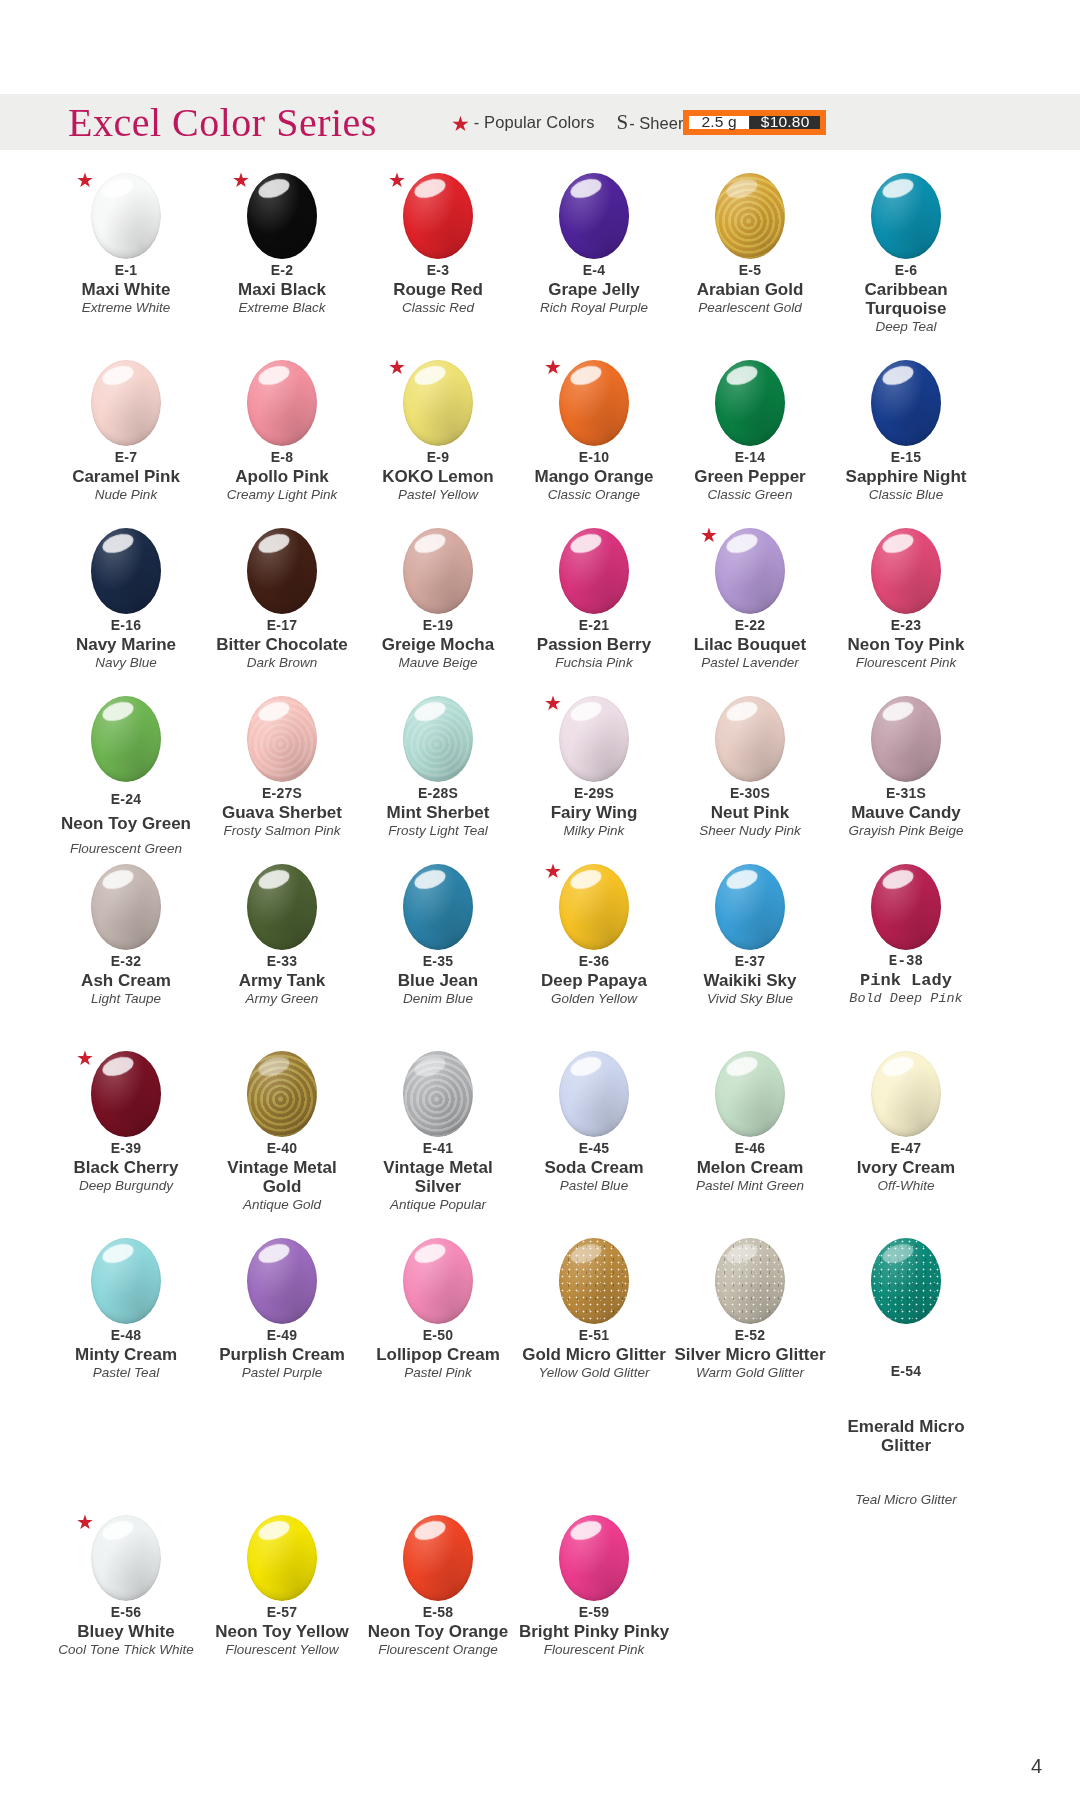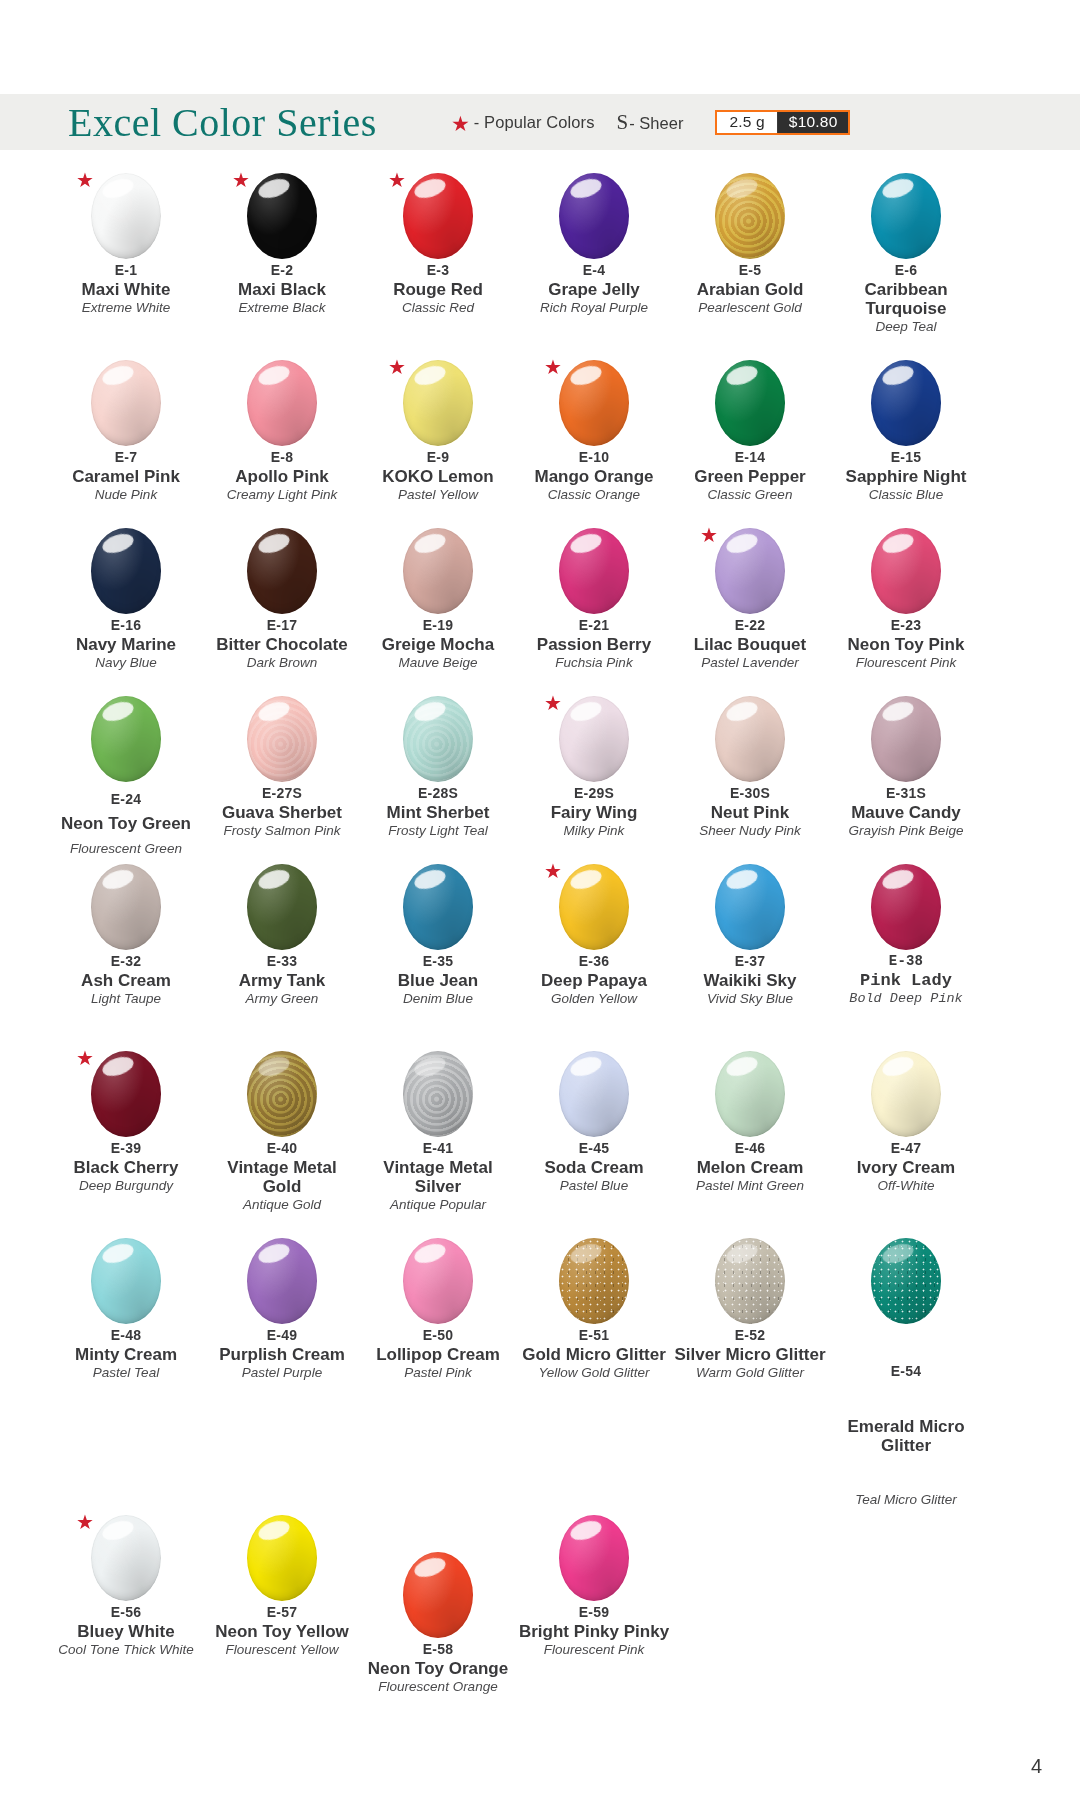--- a/index.html
+++ b/index.html
@@ -19,21 +19,21 @@
     left: 0; top: 94px;
     width: 1080px; height: 56px;
     background: #eeeeec;
     display: flex;
     align-items: center;
   }
   .header-title {
     font-family: "Liberation Serif", serif;
     font-size: 40px;
     font-weight: 400;
-    color: #0f766e;
+    color: #be185d;
     letter-spacing: 0.5px;
     margin-left: 68px;
     white-space: nowrap;
   }
   .legend {
     display: flex;
     align-items: center;
     margin-left: 74px;
     gap: 0px;
   }
@@ -62,22 +62,21 @@
     font-size: 21px;
     color: #3a3a3a;
     margin-right: 1px;
   }
   .legend-sheer-label {
     font-size: 16.5px;
     color: #3a3a3a;
   }
   .price-badge {
     display: flex;
-    margin-left: 32px;
-    border: 2px solid #f97316;
+    border: 6px solid #f97316;
     height: 25px;
     align-items: stretch;
     font-size: 15.5px;
   }
   .price-weight {
     background: #ffffff;
     color: #2a2a2a;
     padding: 0 12px;
     display: flex; align-items: center;
     border-right: 1px solid #3a3a3a;
@@ -776,21 +775,21 @@
         <div class="swatch oval" style="background: rgb(245, 229, 0);">
           <div class="shade"></div>
           <div class="gloss"></div>
           <div class="rim-light"></div>
         </div>
       </div>
       <div class="code">E-57</div>
       <div class="name">Neon Toy Yellow</div>
       <div class="desc">Flourescent Yellow</div>
     </div>
-    <div class="cell" style="min-height: 187px; justify-content: flex-end;">
+    <div class="cell" style="min-height: 187px;">
       <div class="swatch-wrap">
         <div class="swatch oval" style="background: rgb(239, 68, 37);">
           <div class="shade"></div>
           <div class="gloss"></div>
           <div class="rim-light"></div>
         </div>
       </div>
       <div class="code">E-58</div>
       <div class="name">Neon Toy Orange</div>
       <div class="desc">Flourescent Orange</div>

